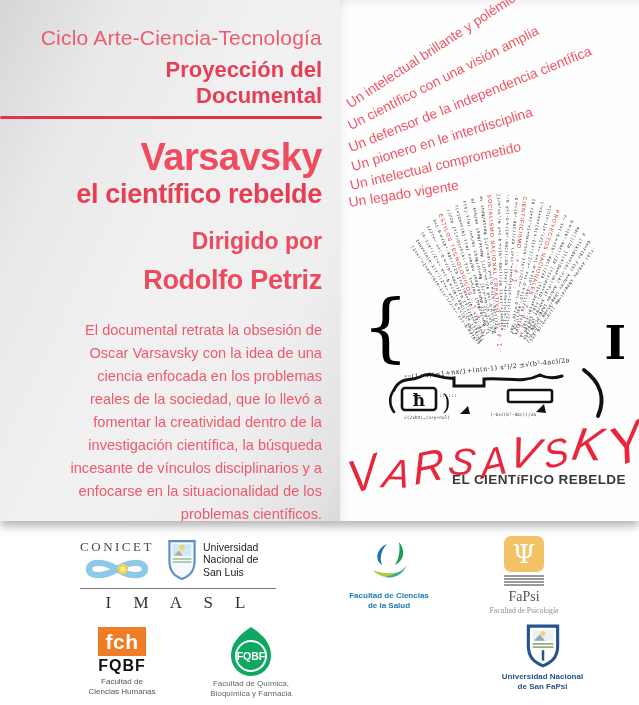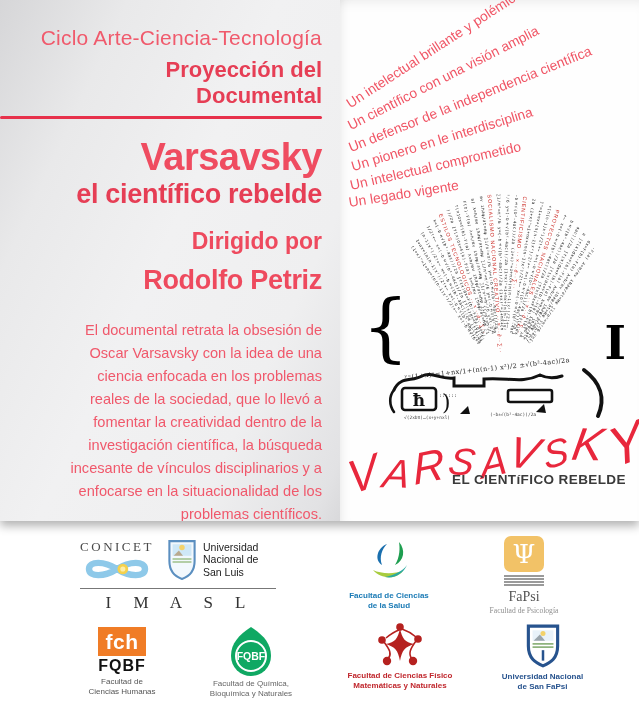--- a/index.html
+++ b/index.html
@@ -249,36 +249,23 @@
 Ciencias Humanas</div>
     </div>
 
     <div class="f-fqbf">
       <svg width="52" height="52" viewBox="0 0 52 52">
         <path d="M26,2 C38,10 46,18 46,31 A20,20 0 1 1 6,31 C6,18 14,10 26,2 Z" fill="#0fa863"></path>
         <circle cx="26" cy="31" r="15" fill="none" stroke="#ffffff" stroke-width="2"></circle>
         <text x="26" y="35" text-anchor="middle" font-size="10.5" font-weight="bold" fill="#ffffff" font-family="Liberation Sans, sans-serif">FQBF</text>
       </svg>
       <div class="flabel fqbf-label">Facultad de Química,
-Bioquímica y Naturales</div>
-    </div>
-
-    <div class="f-fisica">
-      <svg width="52" height="46" viewBox="0 0 52 46">
-        <path d="M26,5 C28,16 31,19 40,21 C31,24 28,27 26,38 C24,27 21,24 12,21 C21,19 24,16 26,5 Z" fill="#b5211f"></path>
-        <circle cx="26" cy="4" r="3.8" fill="#b5211f"></circle>
-        <circle cx="8" cy="17" r="3.8" fill="#b5211f"></circle>
-        <circle cx="44" cy="16" r="3.8" fill="#b5211f"></circle>
-        <circle cx="13" cy="38" r="4.2" fill="#b5211f"></circle>
-        <circle cx="39" cy="38" r="4.2" fill="#b5211f"></circle>
-        <path d="M10,19 C16,27 18,31 14,36 M42,18 C36,26 34,31 38,36 M12,15 C18,10 22,8 25,7 M42,14 C36,9 31,7 28,6" stroke="#b5211f" stroke-width="1.6" fill="none"></path>
-      </svg>
-      <div class="flabel fisica-label">Facultad de Ciencias Físico
-Matemáticas y Naturales</div>
-    </div>
+Bioquímica y Farmacia</div>
+    </div>
+
 
     <div class="f-unsl">
       <svg width="38" height="46" viewBox="0 0 36 44">
         <path d="M4,3 h28 v19 c0,12 -7,16 -14,19 c-7,-3 -14,-7 -14,-19 Z" fill="#ffffff" stroke="#27538e" stroke-width="3"></path>
         <rect x="8" y="7" width="20" height="10" fill="#e8f2fa"></rect>
         <circle cx="18" cy="10" r="2.4" fill="#f3d26a"></circle>
         <path d="M9,17 l6,-6 l5,6 Z" fill="#9aa5ad"></path>
         <path d="M8,20 h20 M8,23 h20" stroke="#8fb47e" stroke-width="1.6"></path>
         <path d="M18,26 v10" stroke="#27538e" stroke-width="2.4"></path>
       </svg>

